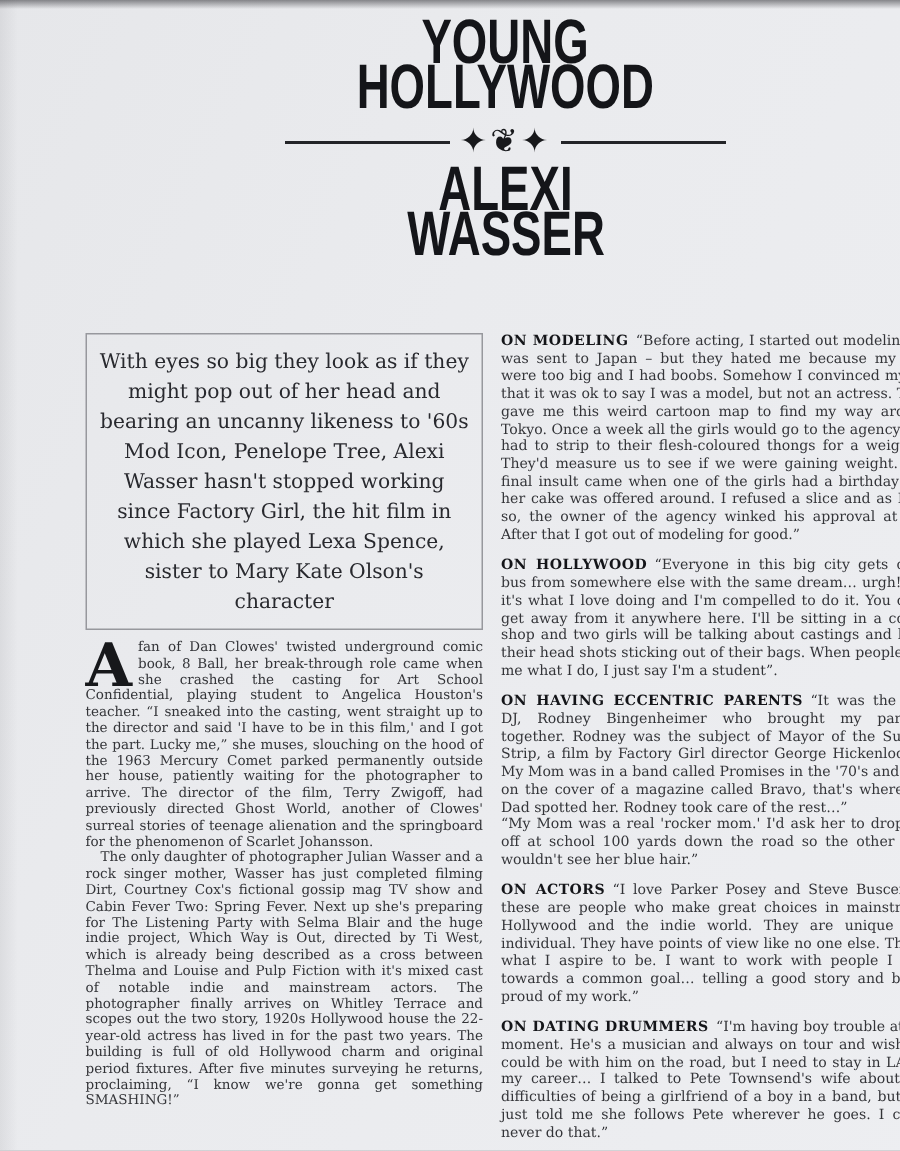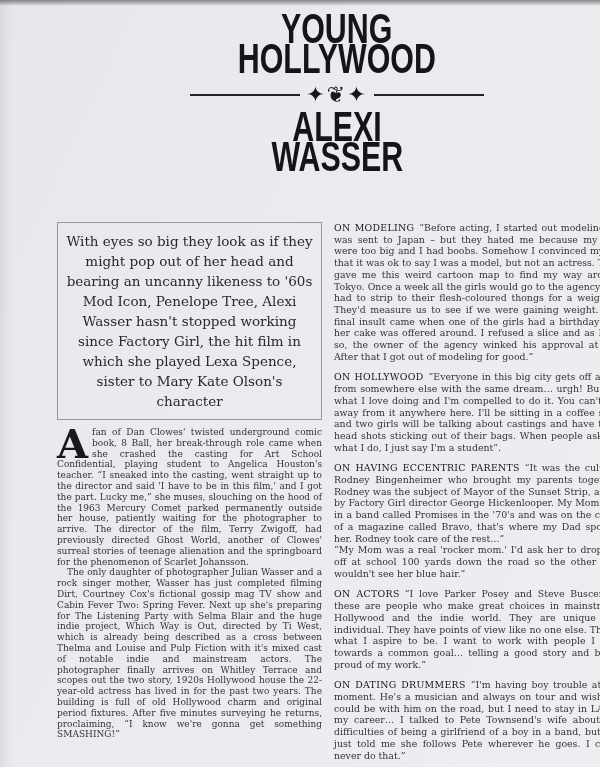--- a/index.html
+++ b/index.html
@@ -85,21 +85,21 @@
   .dropcap{
     float:left;
     font-weight:bold;
     font-size:40px;
     line-height:31px;
     padding:1px 4px 0 0;
     color:#17181b;
   }
   .sec{margin-top:9px;}
   .sec-head{
-    font-weight:normal;
+    font-weight:bold;
     letter-spacing:.3px;
     color:#141519;
     margin-right:5px;
   }
   .extra-quote{margin-top:0;}
 </style>
 </head>
 <body>
 
 <div class="page">

